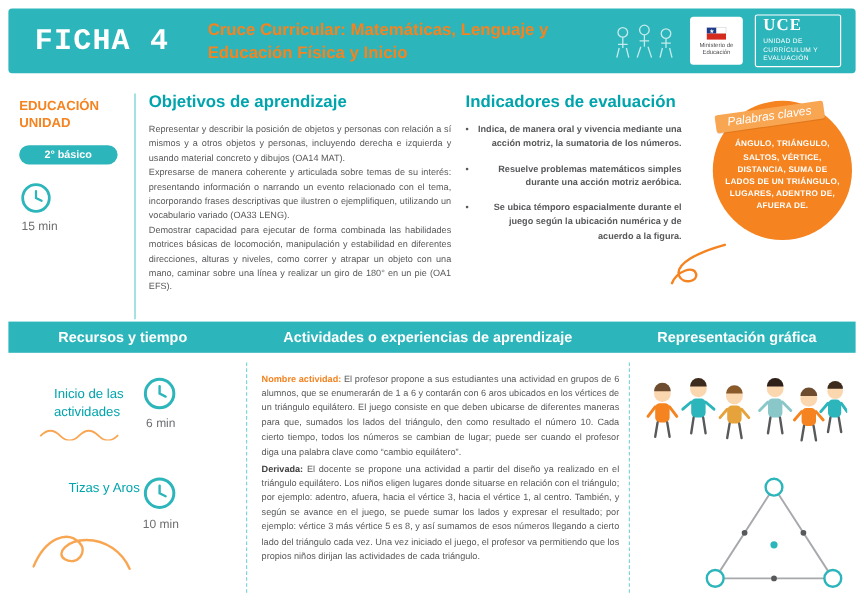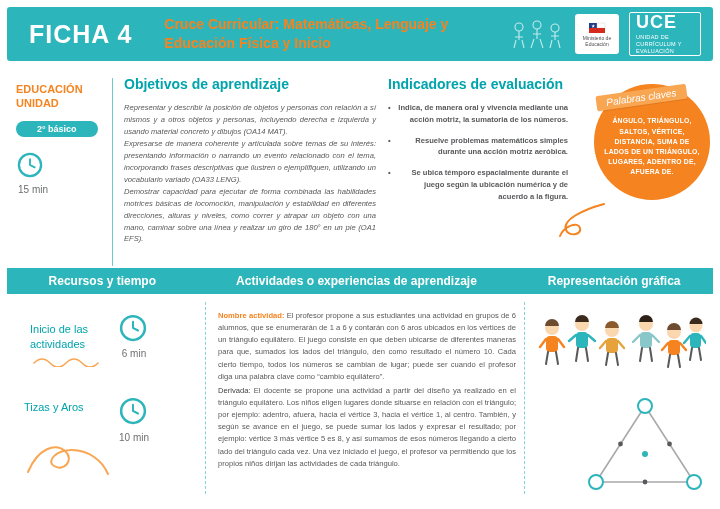--- a/index.html
+++ b/index.html
@@ -19,41 +19,41 @@
   .page{position:relative;width:720px;height:509px;background:#fff;}
 
   
   .topbar{
     position:absolute;left:7px;top:7px;right:7px;height:54px;
     background:var(--teal);border-radius:3px;
     display:flex;align-items:center;
   }
   .ficha{
     color:#fff;font-size:25px;font-weight:bold;letter-spacing:1px;
-    padding-left:22px;white-space:nowrap;
+    padding-left:22px;white-space:nowrap;font-family:Liberation Mono, monospace;
   }
   .title{
     color:var(--orange);font-weight:bold;font-size:14px;line-height:1.35;
     margin-left:32px;width:300px;
   }
   .header-right{
     margin-left:auto;display:flex;align-items:center;gap:10px;padding-right:12px;
   }
   .doodle{opacity:.85;}
   .gov-logo{
     width:44px;height:40px;background:#fff;border-radius:3px;
     display:flex;flex-direction:column;align-items:center;justify-content:center;gap:1px;
   }
   .gov-text{font-size:5px;color:#4d4d4f;text-align:center;line-height:1.1;width:40px;}
   .uce-logo{
     width:72px;height:44px;border:1.5px solid #fff;border-radius:2px;
     display:flex;flex-direction:column;align-items:flex-start;justify-content:center;
     padding:3px 6px;color:#fff;
   }
-  .uce-acronym{font-size:18px;font-weight:bold;letter-spacing:1px;line-height:1;}
+  .uce-acronym{font-size:14px;font-weight:bold;letter-spacing:1px;line-height:1;font-family:Liberation Serif, serif;}
   .uce-caption{font-size:5.5px;line-height:1.25;margin-top:3px;letter-spacing:.3px;}
 
   
   .sidebar{position:absolute;left:16px;top:82px;width:92px;}
   .program{color:var(--orange);font-weight:bold;font-size:11px;line-height:1.3;width:80px;}
   .grade-badge{
     display:inline-block;margin-top:10px;background:var(--teal);color:#fff;
     font-size:9px;font-weight:bold;padding:3px 21px;border-radius:9px;
   }
   .sidebar .clock{margin-top:14px;display:block;}
@@ -61,21 +61,21 @@
 
   .vline{
     position:absolute;left:112px;top:78px;height:188px;
     border-left:1px solid rgba(44,181,186,.7);
   }
 
   .objetivos{position:absolute;left:124px;top:76px;width:252px;}
   .indicadores{position:absolute;left:388px;top:76px;width:180px;}
   h2.sec-h{color:var(--teal-dark);font-size:14px;font-weight:bold;margin-bottom:10px;}
   .objetivos p{
-    color:var(--gray);font-size:7.6px;line-height:1.55;text-align:justify;margin-bottom:1px;font-style:italic;
+    color:var(--gray);font-size:7.6px;line-height:1.55;text-align:justify;margin-bottom:1px;
   }
   .bullet{
     color:var(--gray);font-size:7.6px;line-height:1.55;margin-bottom:9px;text-align:right;
     padding-left:7px;position:relative;font-weight:bold;
   }
   .bullet::before{content:"•";position:absolute;left:0;top:0;color:var(--gray);}
 
   
   .keywords-circle{
     position:absolute;left:594px;top:84px;width:116px;height:116px;border-radius:50%;
@@ -100,31 +100,31 @@
   .band-col{text-align:center;}
   .band .c1{width:27%;}
   .band .c2{width:45%;}
   .band .c3{width:28%;}
 
   
   .sep{position:absolute;top:302px;height:192px;border-left:1px dashed rgba(44,181,186,.6);}
   .sep1{left:205px;}
   .sep2{left:524px;}
 
-  .res-label{color:var(--teal-dark);font-size:11px;line-height:1.35;position:absolute;width:90px;}
+  .res-label{color:var(--teal-dark);font-size:11px;line-height:1.35;position:absolute;width:90px;margin-left:15px;}
   .res-time{color:var(--gray-mid);font-size:10px;position:absolute;width:44px;text-align:center;}
   .clock-abs{position:absolute;}
 
   .activity{
     position:absolute;left:218px;top:310px;width:298px;
     color:var(--gray);font-size:7.6px;line-height:1.6;text-align:justify;
   }
   .activity .para{margin-bottom:2px;}
   .lead-orange{color:var(--orange);font-weight:bold;}
-  .lead-dark{color:#414042;font-weight:normal;}
+  .lead-dark{color:#414042;font-weight:bold;}
 
   .kids{position:absolute;left:534px;top:306px;}
   .tri{position:absolute;left:586px;top:396px;}
   .scribble{position:absolute;left:22px;top:428px;}
   .wave{position:absolute;left:32px;top:357px;}
 </style>
 </head>
 <body>
 
 <div class="page">
@@ -205,21 +205,21 @@
   <div class="res-label" style="left:30px;top:322px;">Inicio de las actividades</div>
   <svg class="clock-abs" style="left:118px;top:313px;" width="30" height="30" viewBox="0 0 24 24">
     <circle cx="12" cy="12" r="9.5" fill="none" stroke="#2cb5ba" stroke-width="2"></circle>
     <path d="M12 7 v5 l4 2" fill="none" stroke="#2cb5ba" stroke-width="1.6" stroke-linecap="round"></path>
   </svg>
   <div class="res-time" style="left:112px;top:348px;">6 min</div>
   <svg class="wave" width="70" height="10" viewBox="0 0 70 10">
     <path d="M2 6 q8 -8 16 0 q8 8 16 0 q8 -8 16 0 q8 8 16 0" fill="none" stroke="#f9a653" stroke-width="1.6" stroke-linecap="round"></path>
   </svg>
 
-  <div class="res-label" style="left:24px;top:400px;">Tizas y Aros</div>
+  <div class="res-label" style="left:42px;top:400px;">Tizas y Aros</div>
   <svg class="clock-abs" style="left:118px;top:396px;" width="30" height="30" viewBox="0 0 24 24">
     <circle cx="12" cy="12" r="9.5" fill="none" stroke="#2cb5ba" stroke-width="2"></circle>
     <path d="M12 7 v5 l4 2" fill="none" stroke="#2cb5ba" stroke-width="1.6" stroke-linecap="round"></path>
   </svg>
   <div class="res-time" style="left:112px;top:432px;">10 min</div>
 
   <svg class="scribble" width="92" height="56" viewBox="0 0 92 56">
     <path d="M6 44 C 16 20, 34 14, 44 24 C 52 32, 42 44, 32 38 C 24 33, 34 22, 50 22 C 66 22, 80 32, 86 46" fill="none" stroke="#f9a653" stroke-width="2" stroke-linecap="round"></path>
   </svg>
 

